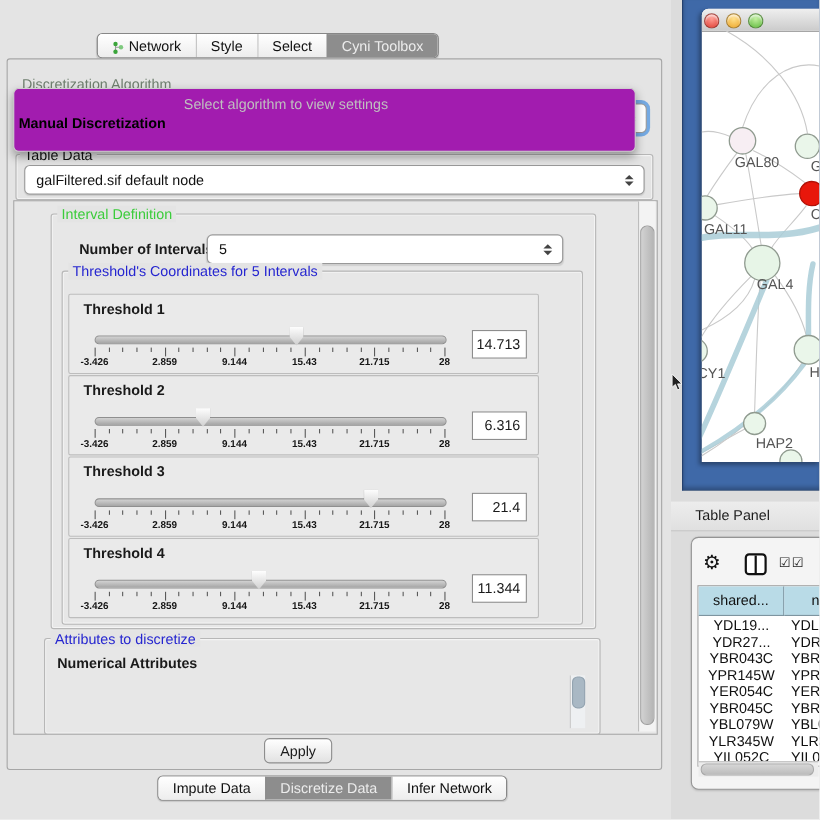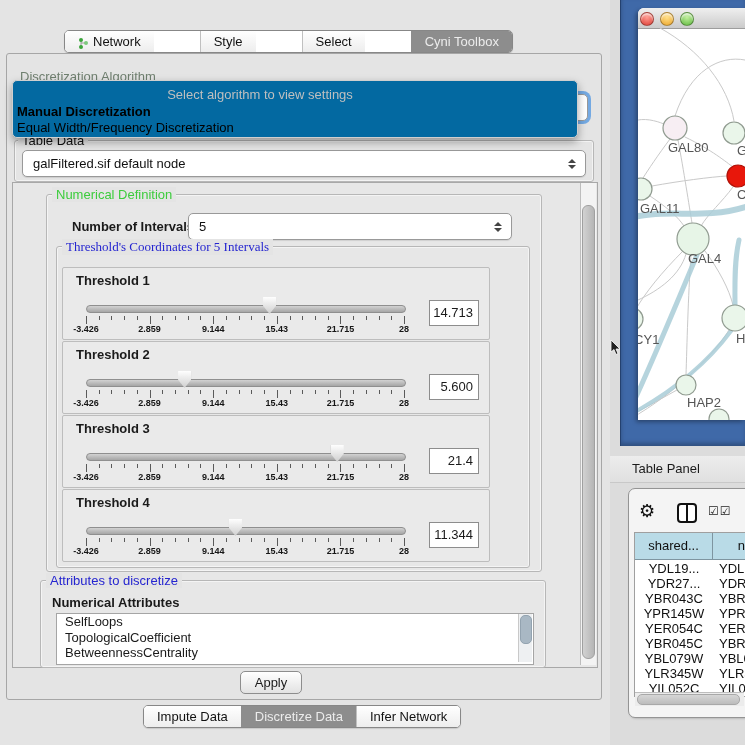--- a/index.html
+++ b/index.html
@@ -19,21 +19,21 @@
   .groupbox{position:absolute;border:1px solid #b7b7b7;border-radius:3px;box-shadow:inset 0 0 0 1px rgba(255,255,255,.55);}
   .legend{position:absolute;font-size:13px;background:#e4e4e4;padding:0 4px;white-space:nowrap;}
   .legend.green{color:#3ccc3c;}
   .legend.blue{color:#2525d0;}
   .combo{position:absolute;background:#fff;border:1px solid #999;border-radius:5px;font-size:13px;color:#111;line-height:25px;padding-left:10px;box-shadow:0 1px 1px rgba(0,0,0,.1);}
   .combo .arrows{position:absolute;right:9px;top:0;height:100%;display:flex;flex-direction:column;justify-content:center;gap:2px;}
   .arr-up{width:0;height:0;border-left:4px solid transparent;border-right:4px solid transparent;border-bottom:4px solid #444;}
   .arr-dn{width:0;height:0;border-left:4px solid transparent;border-right:4px solid transparent;border-top:4px solid #444;}
   .disc-title{position:absolute;left:20px;top:69px;font-size:13px;color:#6f7f6f;z-index:1;}
   .disc-combo{left:20px;top:94px;width:556px;height:25px;box-shadow:0 0 0 3px #74a9e2;z-index:2;}
-  .popup{position:absolute;left:12px;top:80px;width:564px;height:56px;background:#0369a1;border:1px solid #cfcfcf;border-radius:5px;box-shadow:0 4px 9px rgba(0,0,0,.35);z-index:30;}
+  .popup{position:absolute;left:12px;top:80px;width:564px;height:56px;background:#a21caf;border:1px solid #cfcfcf;border-radius:5px;box-shadow:0 4px 9px rgba(0,0,0,.35);z-index:30;}
   .popup-prompt{position:absolute;left:0;top:6px;width:100%;text-align:center;padding-right:70px;box-sizing:border-box;font-size:13px;color:#bfbfbf;}
   .popup-item{position:absolute;left:4px;font-size:13px;color:#000;white-space:nowrap;}
   .scrollpane{position:absolute;left:12px;top:182px;width:584px;height:484px;border:1px solid #a8a8a8;background:#e7e7e7;}
   .vsb-track{position:absolute;left:580px;top:183px;width:15px;height:482px;background:#f3f3f3;border-left:1px solid #bdbdbd;}
   .vsb-thumb{position:absolute;left:582px;top:205px;width:11px;height:452px;background:linear-gradient(90deg,#d2d2d2,#b5b5b5);border:1px solid #a0a0a0;border-radius:6px;}
   .noi-label{position:absolute;left:72px;top:219px;font-size:13px;font-weight:bold;}
   .tbox{position:absolute;left:62px;width:426px;height:71px;background:#eaeaea;border:1px solid #bdbdbd;border-radius:2px;}
   .t-title{position:absolute;left:13px;top:5px;font-size:13px;font-weight:bold;}
   .t-track{position:absolute;left:23px;top:37px;width:318px;height:6px;border-radius:4px;background:linear-gradient(#d2d2d2,#a6a6a6);border:1px solid #8f8f8f;}
   .t-thumb{position:absolute;top:29px;width:13px;height:17px;clip-path:polygon(0 0,100% 0,100% 52%,50% 100%,0 52%);background:linear-gradient(#fefefe,#cfcfcf);filter:drop-shadow(0 0 1px #787878);}
@@ -71,21 +71,21 @@
   .tp-hsb-thumb{position:absolute;left:637px;top:694px;width:101px;height:9px;background:linear-gradient(#d6d6d6,#bcbcbc);border:1px solid #a8a8a8;border-radius:5px;}
   .cursor{position:absolute;left:610px;top:340px;width:12px;height:16px;}
 </style>
 </head>
 <body>
 
 <div id="root">
 
   <div class="cp">
 
-    <div id="top-tabs" class="segbar" style="left:64px;top:30px;gap:46px;">
+    <div id="top-tabs" class="segbar" style="left:88px;top:30px;">
         <div class="seg">
           <span class="neticon"><svg width="11" height="13" viewBox="0 0 11 13">
               <line x1="3" y1="3" x2="3" y2="10" stroke="#9a9a9a"></line>
               <line x1="3" y1="6" x2="8" y2="6" stroke="#9a9a9a"></line>
               <circle cx="3" cy="3" r="2" fill="#3aa53a"></circle>
               <circle cx="3" cy="10" r="2" fill="#3aa53a"></circle>
               <circle cx="8" cy="6" r="2" fill="#7ec97e"></circle>
             </svg></span>
           <span>Network</span>
         </div>
@@ -106,51 +106,50 @@
     <div class="combo disc-combo">
       <span class="arrows">
           <span class="arr-up"></span>
           <span class="arr-dn"></span>
         </span>
     </div>
 
     <div class="popup">
       <div class="popup-prompt">Select algorithm to view settings</div>
       <div class="popup-item" style="top:23px;font-weight:bold;">Manual Discretization</div>
-      <div class="popup-item" style="top:39px;">Equal Width/Frequency Discretization</div>
     </div>
 
     <div class="groupbox" style="left:14px;top:140px;width:578px;height:40px;"></div>
     <span class="legend" style="left:18px;top:133px;color:#111;">Table Data</span>
     <div class="combo" style="left:22px;top:150px;width:552px;height:25px;">
       <span>galFiltered.sif default node</span>
       <span class="arrows">
           <span class="arr-up"></span>
           <span class="arr-dn"></span>
         </span>
     </div>
 
     <div class="scrollpane"></div>
     <div class="vsb-track"></div>
     <div class="vsb-thumb"></div>
 
     <div class="groupbox" style="left:46px;top:194px;width:494px;height:376px;"></div>
-    <span class="legend green" style="left:52px;top:187px;">Numerical Definition</span>
+    <span class="legend green" style="left:52px;top:187px;">Interval Definition</span>
 
     <span class="noi-label">Number of Intervals</span>
     <div class="combo" style="left:188px;top:213px;width:312px;height:25px;">
       <span>5</span>
       <span class="arrows">
           <span class="arr-up"></span>
           <span class="arr-dn"></span>
         </span>
     </div>
 
     <div class="groupbox" style="left:56px;top:246px;width:472px;height:320px;"></div>
-    <span class="legend blue" style="left:62px;top:239px;font-family:Liberation Serif, serif;">Threshold's Coordinates for 5 Intervals</span>
+    <span class="legend blue" style="left:62px;top:239px;">Threshold's Coordinates for 5 Intervals</span>
     <div id="threshold-boxes">
         <div class="tbox" style="top: 267px;">
           <div class="t-title">Threshold 1</div>
           <div class="t-track"></div>
           <div class="t-thumb" style="left: 200.049px;"></div>
           <div class="tick" style="left: 23px; height: 8px;"></div>
           <div class="tick" style="left: 35.72px; height: 4px;"></div>
           <div class="tick" style="left: 48.44px; height: 4px;"></div>
           <div class="tick" style="left: 61.16px; height: 4px;"></div>
           <div class="tick" style="left: 73.88px; height: 4px;"></div>
@@ -212,21 +211,21 @@
           <div class="tick" style="left: 302.84px; height: 4px;"></div>
           <div class="tick" style="left: 315.56px; height: 4px;"></div>
           <div class="tick" style="left: 328.28px; height: 4px;"></div>
           <div class="tick" style="left: 341px; height: 8px;"></div>
           <div class="t-lab" style="left: 23px;">-3.426</div>
           <div class="t-lab" style="left: 86.6px;">2.859</div>
           <div class="t-lab" style="left: 150.2px;">9.144</div>
           <div class="t-lab" style="left: 213.8px;">15.43</div>
           <div class="t-lab" style="left: 277.4px;">21.715</div>
           <div class="t-lab" style="left: 341px;">28</div>
-          <div class="t-val">5.600</div>
+          <div class="t-val">6.316</div>
         </div>
         <div class="tbox" style="top: 415px;">
           <div class="t-title">Threshold 3</div>
           <div class="t-track"></div>
           <div class="t-thumb" style="left: 267.715px;"></div>
           <div class="tick" style="left: 23px; height: 8px;"></div>
           <div class="tick" style="left: 35.72px; height: 4px;"></div>
           <div class="tick" style="left: 48.44px; height: 4px;"></div>
           <div class="tick" style="left: 61.16px; height: 4px;"></div>
           <div class="tick" style="left: 73.88px; height: 4px;"></div>
@@ -295,25 +294,20 @@
           <div class="t-lab" style="left: 213.8px;">15.43</div>
           <div class="t-lab" style="left: 277.4px;">21.715</div>
           <div class="t-lab" style="left: 341px;">28</div>
           <div class="t-val">11.344</div>
         </div>
       </div>
 
     <div class="groupbox" style="left:40px;top:580px;width:504px;height:86px;"></div>
     <span class="legend blue" style="left:46px;top:573px;">Attributes to discretize</span>
     <span class="num-label">Numerical Attributes</span>
-    <div class="attr-list" id="attr-list">
-        <div class="attr-item">SelfLoops</div>
-        <div class="attr-item">TopologicalCoefficient</div>
-        <div class="attr-item">BetweennessCentrality</div>
-      </div>
     <div class="attr-sb"></div>
     <div class="attr-sb-thumb"></div>
 
     <div class="apply-btn">Apply</div>
 
     <div id="bottom-tabs" class="segbar" style="left:143px;top:705px;">
         <div class="seg">
           <span>Impute Data</span>
         </div>
         <div class="seg sel">

